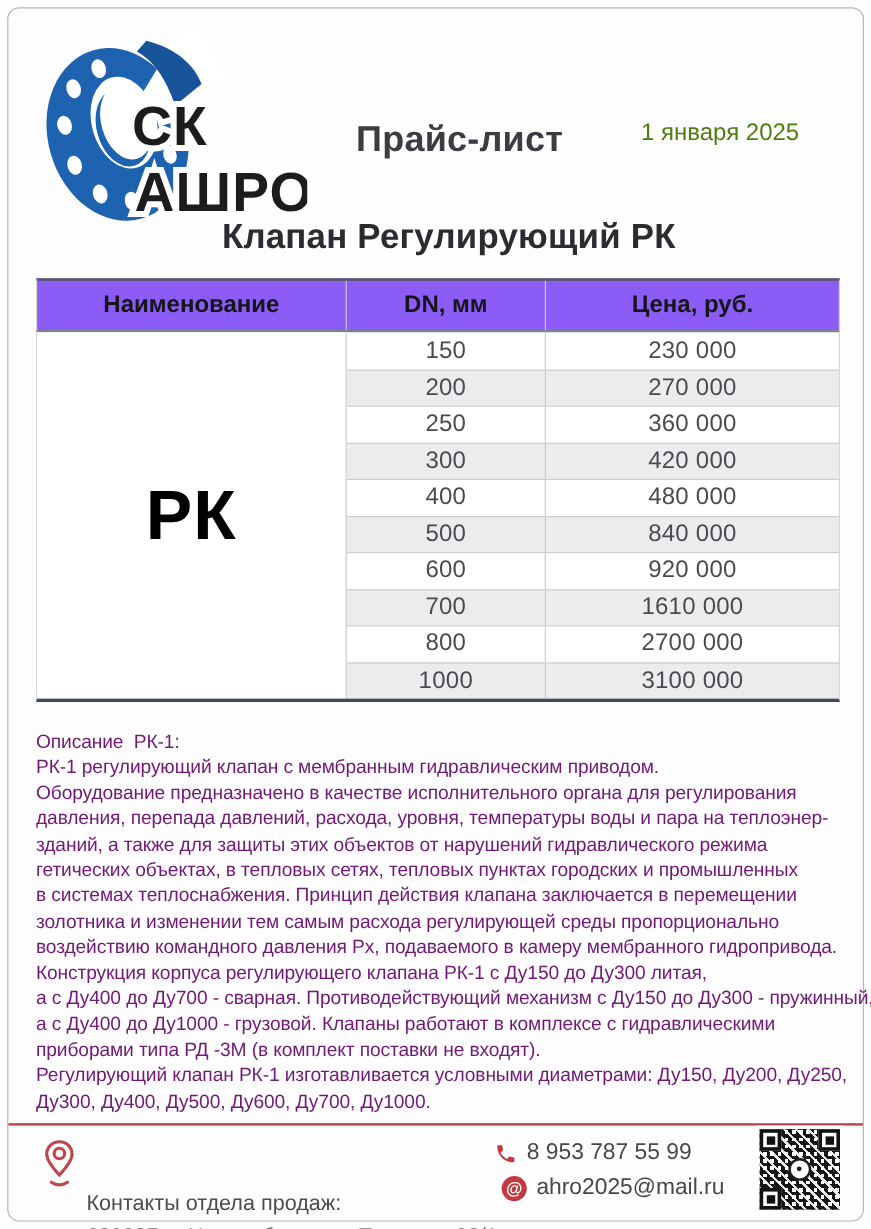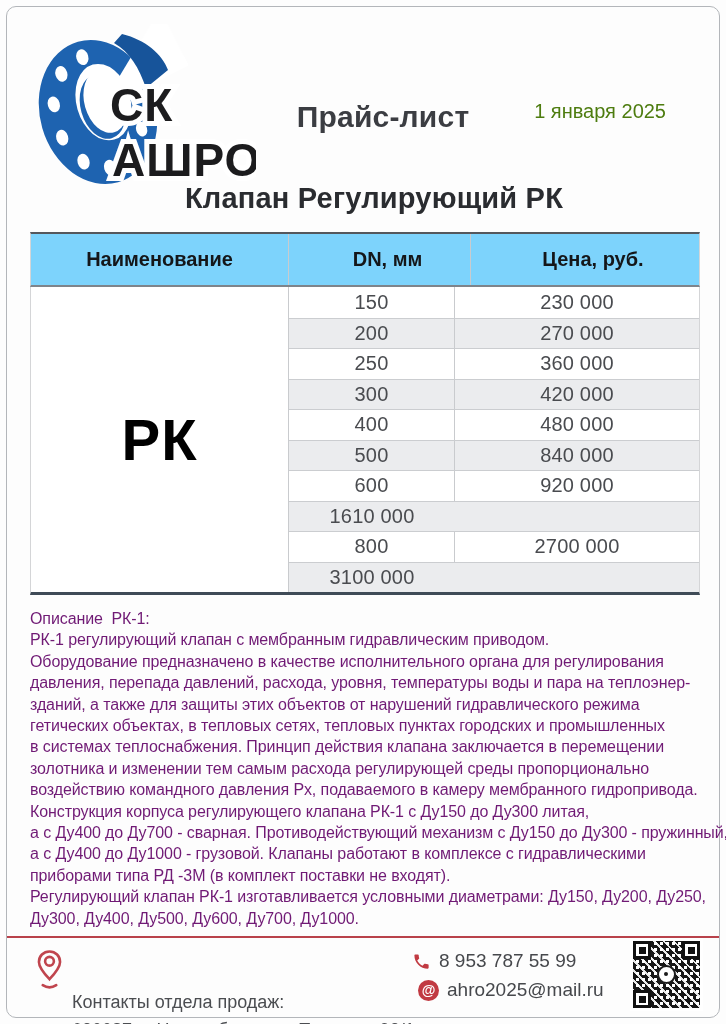--- a/index.html
+++ b/index.html
@@ -12,23 +12,23 @@
   .logo-text { font-weight:bold; font-family:"Liberation Sans", sans-serif; fill:#1c1c1e;
                stroke:#ffffff; stroke-width:10px; paint-order:stroke; letter-spacing:1px; }
   .doc-title { position:absolute; left:268px; top:100px; width:230px; text-align:center;
                font-size:30px; font-weight:bold; color:#3b3d42; letter-spacing:0.2px; }
   .doc-date { position:absolute; right:60px; top:100px; font-size:20px; color:#4d7c0f; }
   .product-title { position:absolute; left:0; right:0; top:182px; text-align:center; padding-left:22px;
                    font-size:29px; font-weight:bold; color:#2a2c30; letter-spacing:0.2px; }
 
   
   .price-table { position:absolute; left:30px; top:232px; width:670px; }
-  .thead { display:grid; grid-template-columns:258px 166px 1fr; height:55px;
-           background:#7dd3fc; border-top:2.5px solid #54575c; border-bottom:2.5px solid #7e848b;
-           border-left:1px solid #d4d5d7; border-right:1px solid #d4d5d7;gap:16px; }
+  .thead { display:grid; grid-template-columns:258px 166px 1fr; height:45px;
+           background:#8b5cf6; border-top:2.5px solid #54575c; border-bottom:2.5px solid #7e848b;
+           border-left:1px solid #d4d5d7; border-right:1px solid #d4d5d7; }
   .th { display:flex; align-items:center; justify-content:center;
         font-size:20px; font-weight:bold; color:#141619; }
   .th-sep { border-right:1px solid #c9cbce; }
   .tbody { display:grid; grid-template-columns:258px 1fr;
            border-left:1px solid #d4d5d7; border-right:1px solid #d4d5d7;
            border-bottom:3px solid #3f4b57; background:#fff; }
   .name-col { border-right:1px solid #c9cbce; display:flex; align-items:center; justify-content:center;
               font-size:58px; font-weight:bold; color:#000000; background:#fff; letter-spacing:1px; }
   .rows { display:block; }
   .trow { display:grid; grid-template-columns:166px 1fr; height:30.5px; }
@@ -135,27 +135,29 @@
         </div>
         <div class="trow">
           <div class="td td-dn">500</div>
           <div class="td">840 000</div>
         </div>
         <div class="trow">
           <div class="td td-dn">600</div>
           <div class="td">920 000</div>
         </div>
         <div class="trow">
+          <div class="td td-dn">700</div>
           <div class="td">1610 000</div>
         </div>
         <div class="trow">
           <div class="td td-dn">800</div>
           <div class="td">2700 000</div>
         </div>
         <div class="trow">
+          <div class="td td-dn">1000</div>
           <div class="td">3100 000</div>
         </div>
       </div>
     </div>
   </div>
 
   <div class="description">
     <div class="desc-line">Описание  РК-1:</div>
     <div class="desc-line">РК-1 регулирующий клапан с мембранным гидравлическим приводом.</div>
     <div class="desc-line">Оборудование предназначено в качестве исполнительного органа для регулирования</div>

